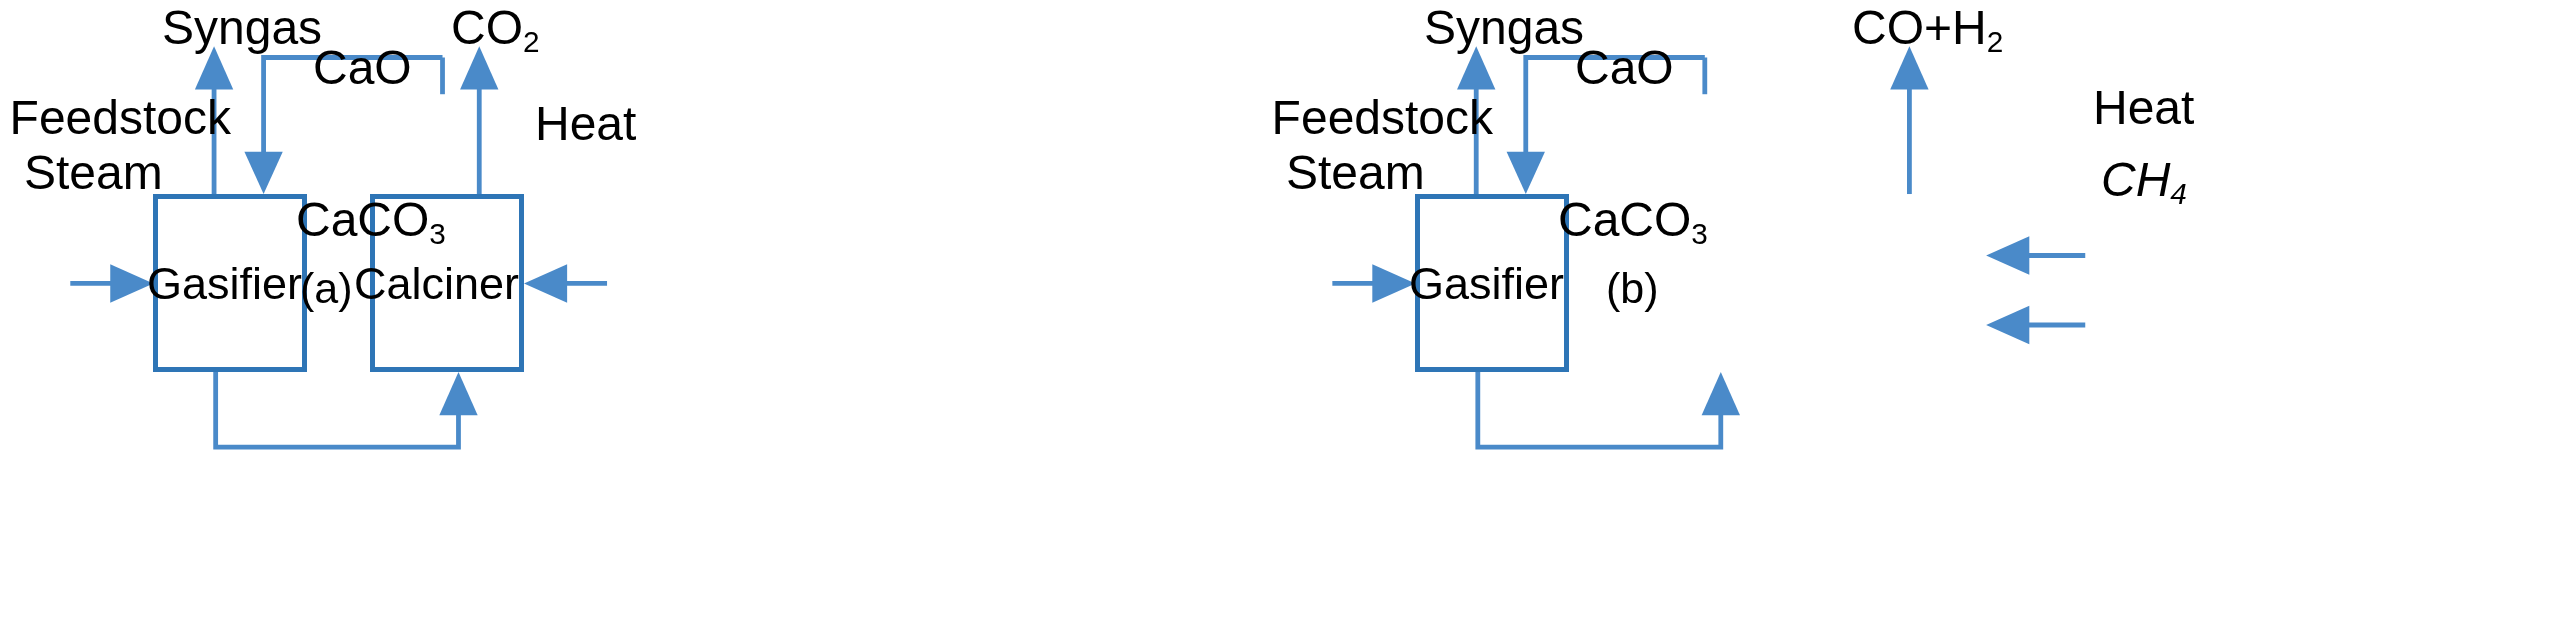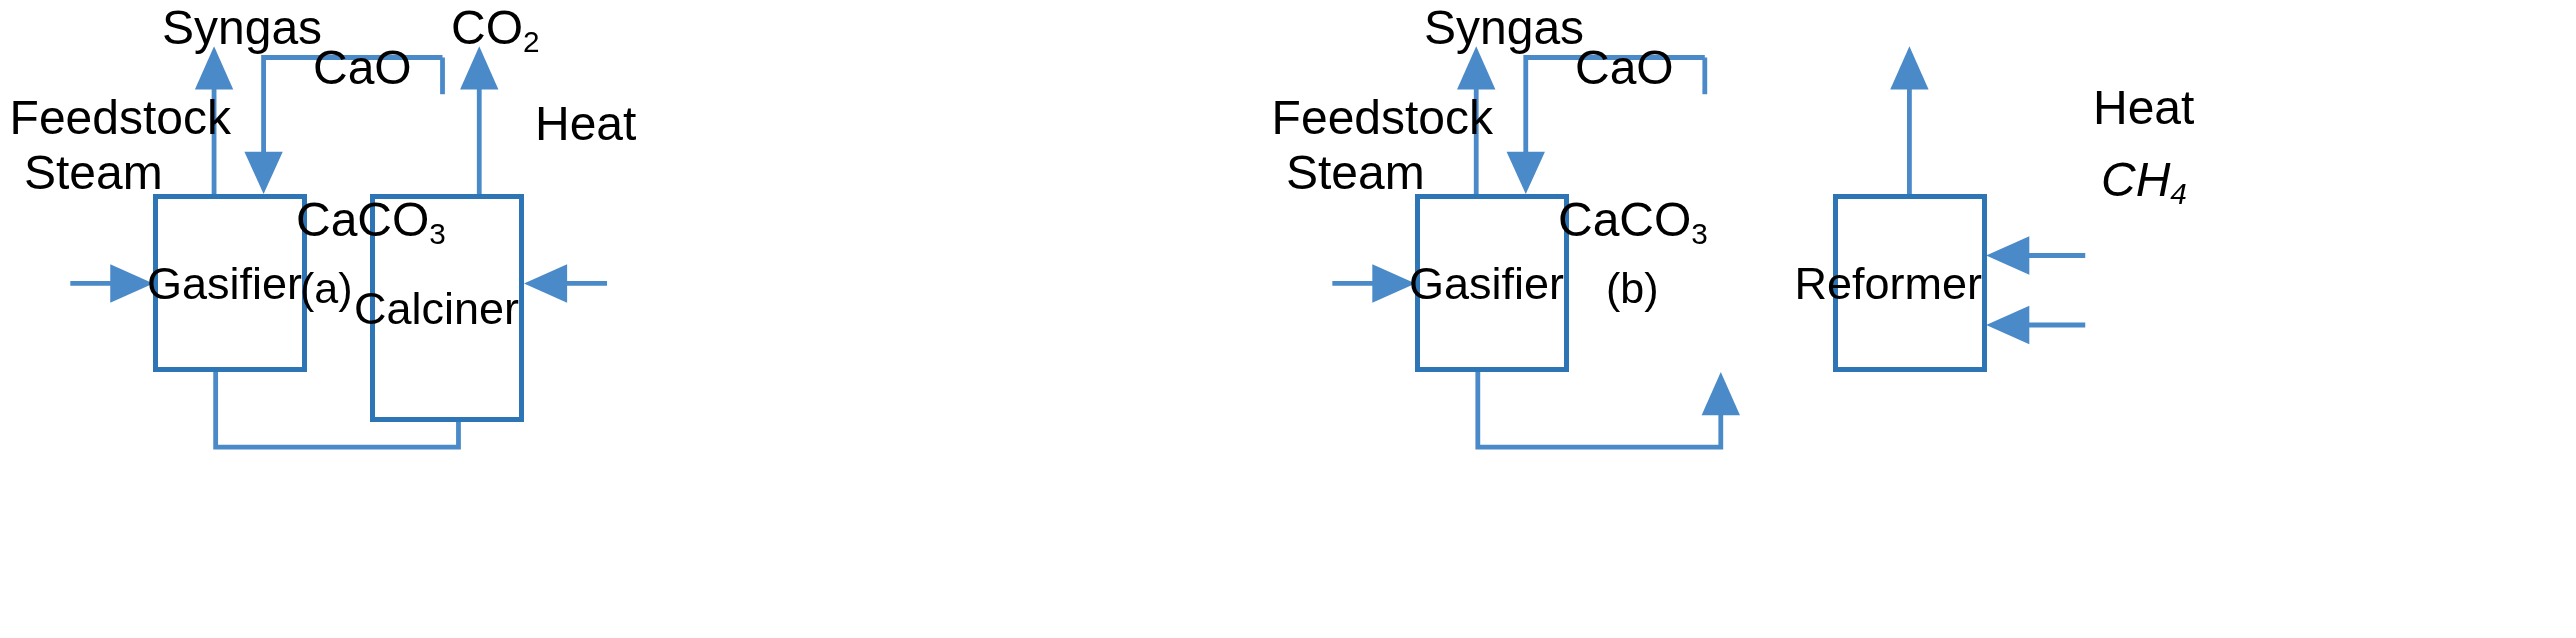--- a/index.html
+++ b/index.html
@@ -106,21 +106,21 @@
       <g>
         <polyline points="270,466 270,560 574,560 574,507" fill="none" stroke="#4a8ac9" stroke-width="6"></polyline>
         <path d="M574,466 L598,520 L550,520 Z" fill="#4a8ac9"></path>
       </g>
     </svg>
 
     <div class="unit-box" style="left:153px;top:194px;width:154px;height:178px;">
       <span class="unit-label">Gasifier</span>
     </div>
 
-    <div class="unit-box" style="left:370px;top:194px;width:154px;height:228px;">
+    <div class="unit-box" style="left:370px;top:194px;width:154px;height:178px;">
       <span class="unit-label">Calciner</span>
     </div>
 
     <div class="txt" style="left:162px;top:4px;">Syngas</div>
 
     <div class="txt" style="left:313px;top:44px;">CaO</div>
 
     <div class="txt" style="left:451px;top:4px;text-align:right;">
       <span>CO</span><sub>2</sub>
     </div>
@@ -176,28 +176,28 @@
       <g>
         <polyline points="250,466 250,560 554,560 554,507" fill="none" stroke="#4a8ac9" stroke-width="6"></polyline>
         <path d="M554,466 L578,520 L530,520 Z" fill="#4a8ac9"></path>
       </g>
     </svg>
 
     <div class="unit-box" style="left:137px;top:194px;width:154px;height:178px;">
       <span class="unit-label">Gasifier</span>
     </div>
 
-    <div class="unit-box" style="left:555px;top:194px;width:154px;height:178px;">
-      <span class="unit-label">Reformer</span>
-    </div>
 
     <div class="txt" style="left:146px;top:4px;">Syngas</div>
 
     <div class="txt" style="left:297px;top:44px;">CaO</div>
 
+    <div class="txt" style="left:574px;top:4px;">
+      <span>CO+H</span><sub>2</sub>
+    </div>
 
     <div class="txt" style="left:815px;top:84px;">Heat</div>
 
     <div class="txt" style="left:823px;top:156px;font-style:italic;">
       <span>CH</span><sub>4</sub>
     </div>
 
     <div class="txt" style="left:-6.4px;top:94px;">Feedstock</div>
 
     <div class="txt" style="left:8px;top:149px;">Steam</div>

